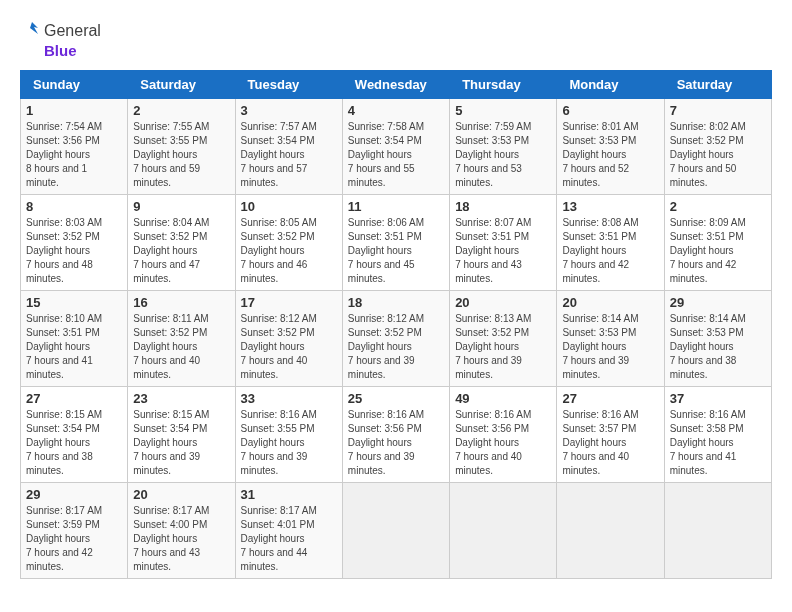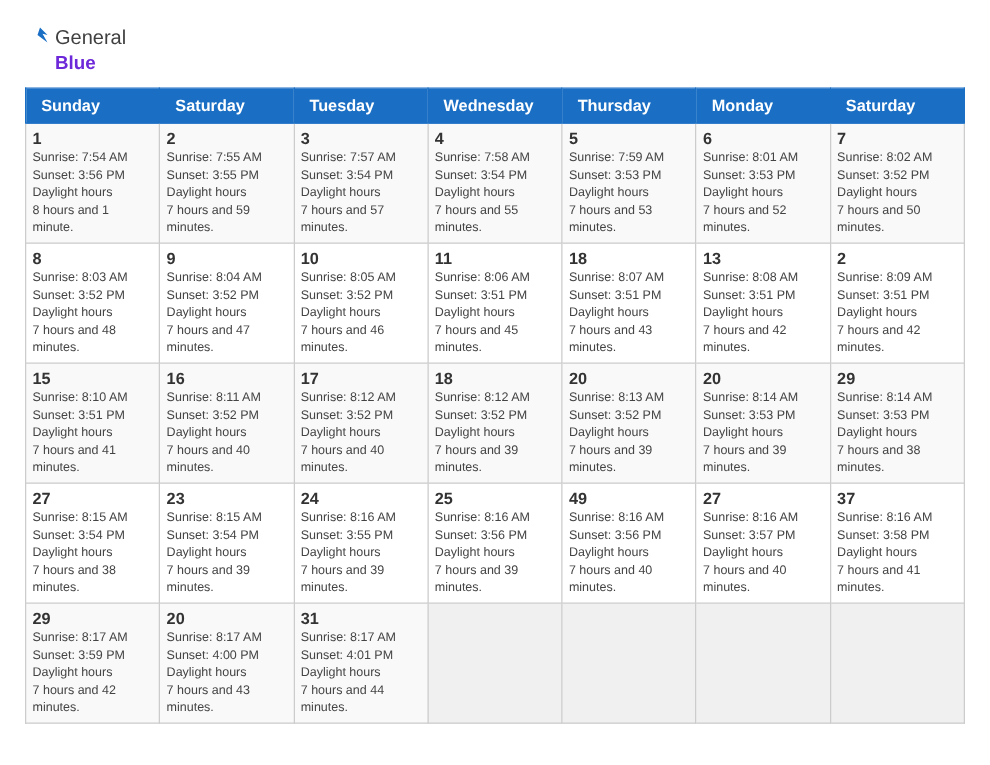--- a/index.html
+++ b/index.html
@@ -202,21 +202,21 @@
       <tr>
         <td>
           <span class="day-num">27</span>
           <div class="day-detail">Sunrise: 8:15 AM<br>Sunset: 3:54 PM<br>Daylight hours<br>7 hours and 38 minutes.</div>
         </td>
         <td>
           <span class="day-num">23</span>
           <div class="day-detail">Sunrise: 8:15 AM<br>Sunset: 3:54 PM<br>Daylight hours<br>7 hours and 39 minutes.</div>
         </td>
         <td>
-          <span class="day-num">24</span>
+          <span class="day-num">33</span>
           <div class="day-detail">Sunrise: 8:16 AM<br>Sunset: 3:55 PM<br>Daylight hours<br>7 hours and 39 minutes.</div>
         </td>
         <td>
           <span class="day-num">25</span>
           <div class="day-detail">Sunrise: 8:16 AM<br>Sunset: 3:56 PM<br>Daylight hours<br>7 hours and 39 minutes.</div>
         </td>
         <td>
           <span class="day-num">49</span>
           <div class="day-detail">Sunrise: 8:16 AM<br>Sunset: 3:56 PM<br>Daylight hours<br>7 hours and 40 minutes.</div>
         </td>

